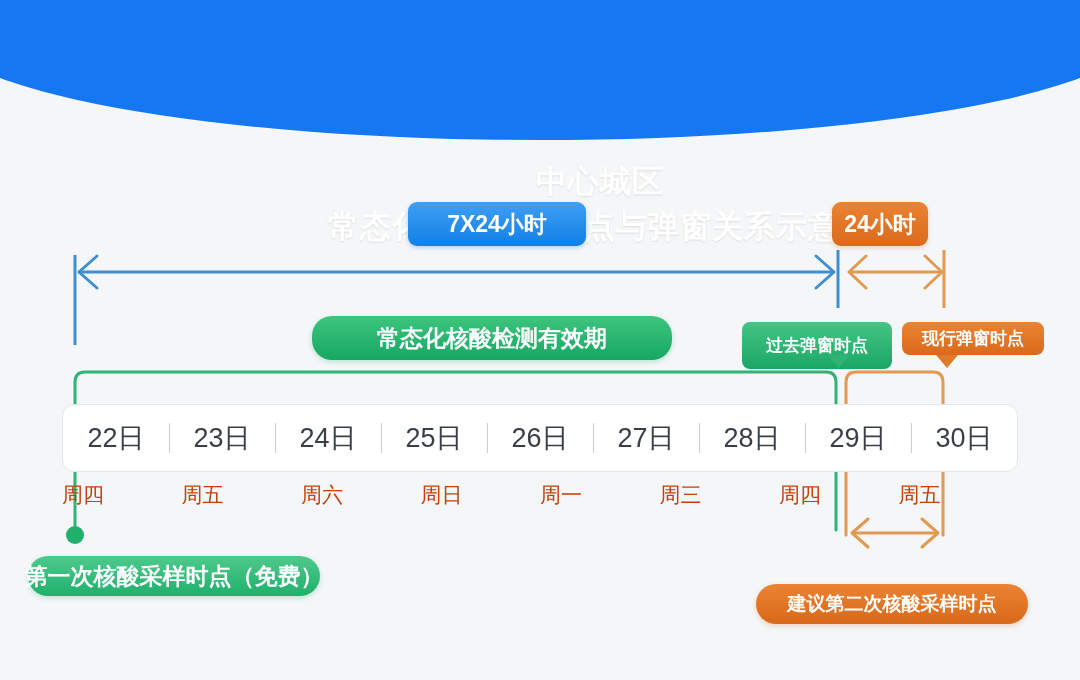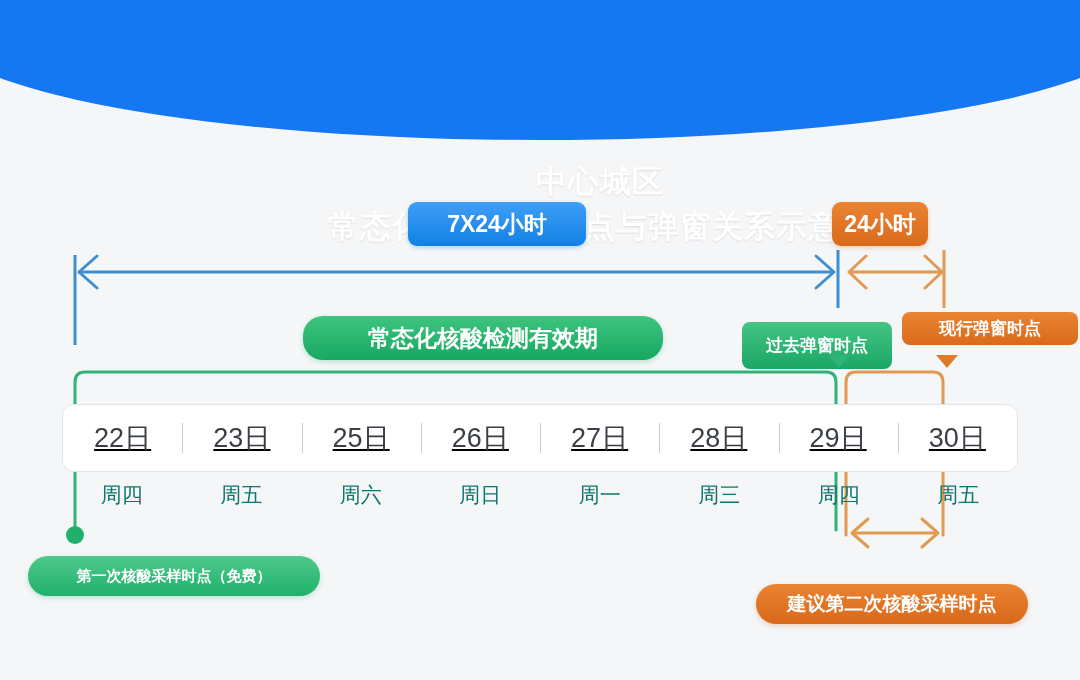--- a/index.html
+++ b/index.html
@@ -94,24 +94,24 @@
   .pill-orange-lg {
     background: linear-gradient(180deg, #ea8332 0%, #d8681a 100%);
     border-radius: 22px;
     box-shadow: 0 2px 5px rgba(216,104,26,0.25);
     margin-top: 28px;
   }
 
   
   #badge-7x24 { left: 408px; top: 202px; width: 178px; height: 44px; font-size: 23px; }
   #badge-24   { left: 832px; top: 202px; width: 96px; height: 44px; font-size: 23px; }
-  #badge-validity { left: 303px; top: 316px; width: 360px; height: 44px; font-size: 23px; }
+  #badge-validity { left: 312px; top: 316px; width: 360px; height: 44px; font-size: 23px; }
   #badge-past    { left: 742px; top: 322px; width: 150px; height: 47px; font-size: 17px; }
-  #badge-current { left: 902px; top: 312px; width: 176px; height: 33px; font-size: 17px; }
-  #badge-first   { left: 28px;  top: 556px; width: 292px; height: 40px; font-size: 15px; }
+  #badge-current { left: 902px; top: 322px; width: 142px; height: 33px; font-size: 17px; }
+  #badge-first   { left: 28px;  top: 556px; width: 292px; height: 40px; font-size: 23px; }
   #badge-second  { left: 756px; top: 556px; width: 272px; height: 40px; font-size: 19px; }
 
   
   .tri-down {
     position: absolute;
     width: 0; height: 0;
     border-left: 11px solid transparent;
     border-right: 11px solid transparent;
   }
   #tri-past    { left: 828px; top: 355px; border-top: 13px solid #2fb377; }
@@ -123,21 +123,20 @@
     left: 62px;
     top: 404px;
     width: 956px;
     height: 68px;
     background: #ffffff;
     border: 1px solid #e2e6ea;
     border-radius: 12px;
     box-sizing: border-box;
     display: flex;
     align-items: center;
-    text-decoration: underline;
   }
   .date-cell {
     position: relative;
     flex: 1 1 0;
     text-align: center;
     font-size: 27px;
     color: #3a3f45;
     letter-spacing: 0px;
   }
   .date-cell + .date-cell::before {
@@ -152,23 +151,23 @@
   }
   #weekday-row {
     position: absolute;
     left: 62px;
     top: 481px;
     width: 956px;
     display: flex;
   }
   .weekday-cell {
     flex: 1 1 0;
-    text-align: center;
+    text-align: left;
     font-size: 21px;
-    color: #0f766e;
+    color: #c2410c;
   }
 
   
   #timeline-svg {
     position: absolute;
     left: 0;
     top: 0;
     width: 1080px;
     height: 680px;
     pointer-events: none;
@@ -220,20 +219,21 @@
 
   <div id="badge-current" class="pill pill-orange-sm">现行弹窗时点</div>
   <div id="tri-current" class="tri-down"></div>
 
   <div id="badge-first" class="pill pill-green-lg">第一次核酸采样时点（免费）</div>
   <div id="badge-second" class="pill pill-orange-lg">建议第二次核酸采样时点</div>
 
   <div id="date-card">
       <div class="date-cell">22日</div>
       <div class="date-cell">23日</div>
+      <div class="date-cell">24日</div>
       <div class="date-cell">25日</div>
       <div class="date-cell">26日</div>
       <div class="date-cell">27日</div>
       <div class="date-cell">28日</div>
       <div class="date-cell">29日</div>
       <div class="date-cell">30日</div>
     </div>
   <div id="weekday-row">
       <div class="weekday-cell">周四</div>
       <div class="weekday-cell">周五</div>

